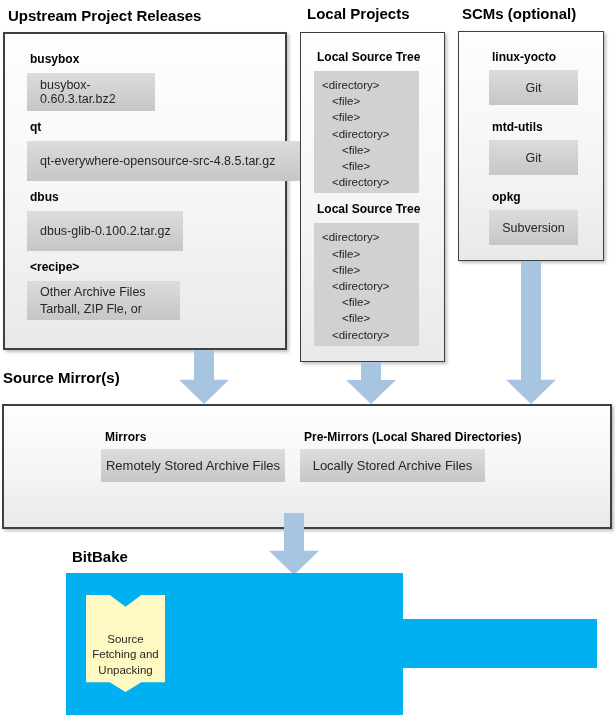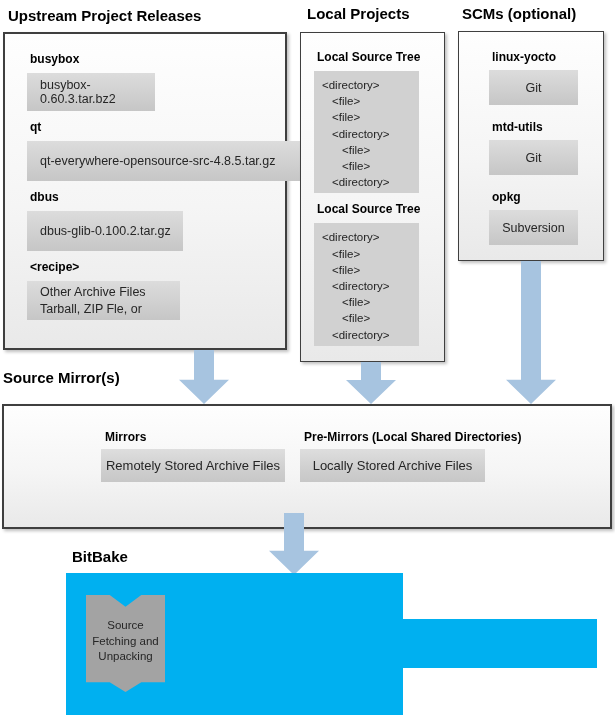--- a/index.html
+++ b/index.html
@@ -56,23 +56,23 @@
     clip-path:polygon(30% 0,70% 0,70% 55%,100% 55%,50% 100%,0 55%,30% 55%);}
   .arrow2{left:346px;top:362px;width:50px;height:42px;
     clip-path:polygon(30% 0,70% 0,70% 43%,100% 43%,50% 100%,0 43%,30% 43%);}
   .arrow3{left:506px;top:261px;width:50px;height:143px;
     clip-path:polygon(30% 0,70% 0,70% 83%,100% 83%,50% 100%,0 83%,30% 83%);}
   .arrow4{left:269px;top:513px;width:50px;height:62px;
     clip-path:polygon(30% 0,70% 0,70% 61%,100% 61%,50% 100%,0 61%,30% 61%);}
 
   .bb-main{position:absolute;left:66px;top:573px;width:337px;height:142px;background:#00b0f0;}
   .bb-bar{position:absolute;left:403px;top:619px;width:194px;height:49px;background:#00b0f0;}
-  .bb-ribbon{position:absolute;left:86px;top:595px;width:79px;height:97px;background:#a3a3a3;
+  .bb-ribbon{position:absolute;left:86px;top:595px;width:79px;height:97px;background:#fef9c3;
     clip-path:polygon(0 0,30% 0,50% 12%,70% 0,100% 0,100% 90%,70% 90%,50% 100%,30% 90%,0 90%);
-    display:flex;align-items:flex-start;justify-content:center;}
+    display:flex;align-items:center;justify-content:center;}
   .bb-step{margin-top:23px;width:72px;text-align:center;font-size:11.5px;line-height:15.5px;color:#262626;}
 </style>
 </head>
 <body>
 
 <div class="canvas">
 
   <div class="sec-title t-upstream">Upstream Project Releases</div>
   <div class="sec-title t-local">Local Projects</div>
   <div class="sec-title t-scms">SCMs (optional)</div>

